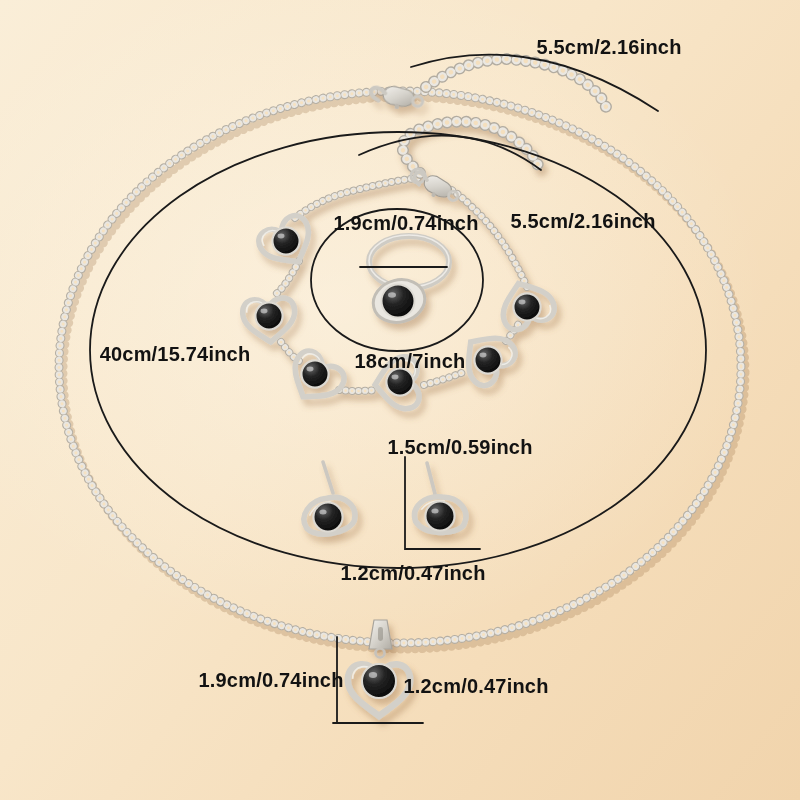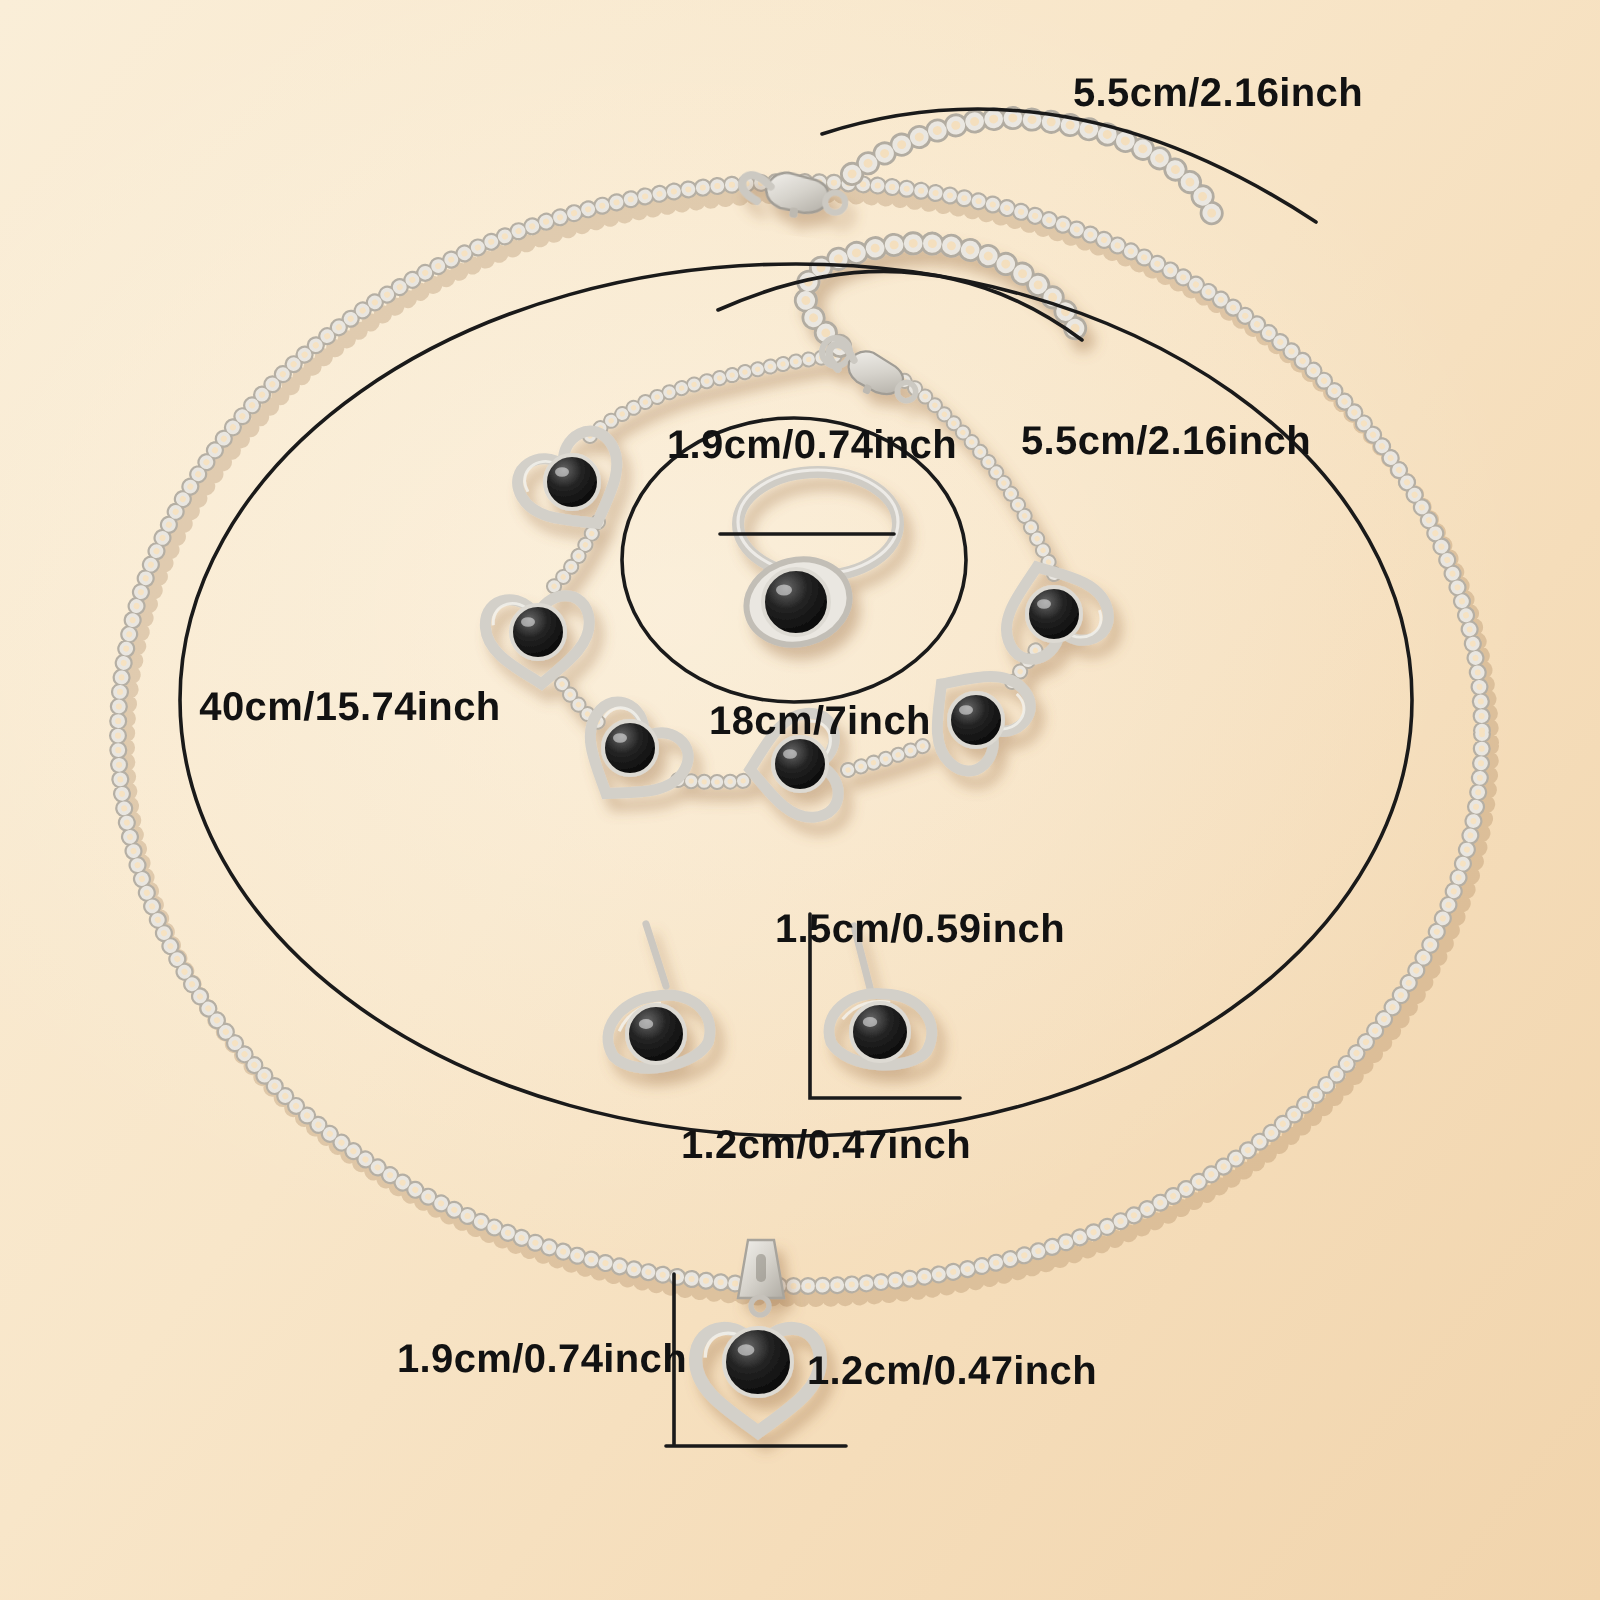--- a/index.html
+++ b/index.html
@@ -34,21 +34,21 @@
   .lbl{
     position:absolute;transform:translateX(-50%);
     font-size:20px;font-weight:700;color:#121212;
     letter-spacing:.2px;white-space:nowrap;line-height:1.1;
   }
   .lbl-necklace-ext{left:609px;top:36px;}
   .lbl-bracelet-ext{left:583px;top:210px;}
   .lbl-necklace-len{left:175px;top:343px;}
   .lbl-ring{left:406px;top:212px;}
   .lbl-bracelet-len{left:410px;top:350px;}
-  .lbl-earring-h{left:460px;top:454px;}
+  .lbl-earring-h{left:460px;top:436px;}
   .lbl-earring-w{left:413px;top:562px;}
   .lbl-pendant-h{left:271px;top:669px;}
   .lbl-pendant-w{left:476px;top:675px;}
 </style>
 </head>
 <body>
 
 <div class="stage">
 
   <svg width="800" height="800" viewBox="0 0 800 800">

